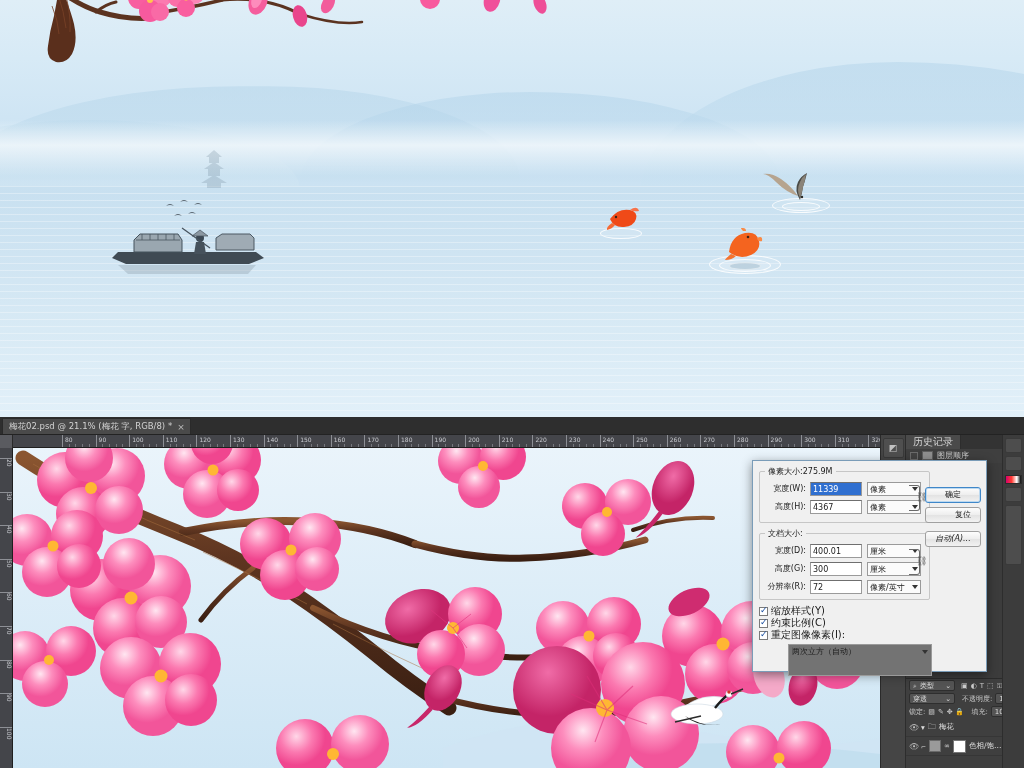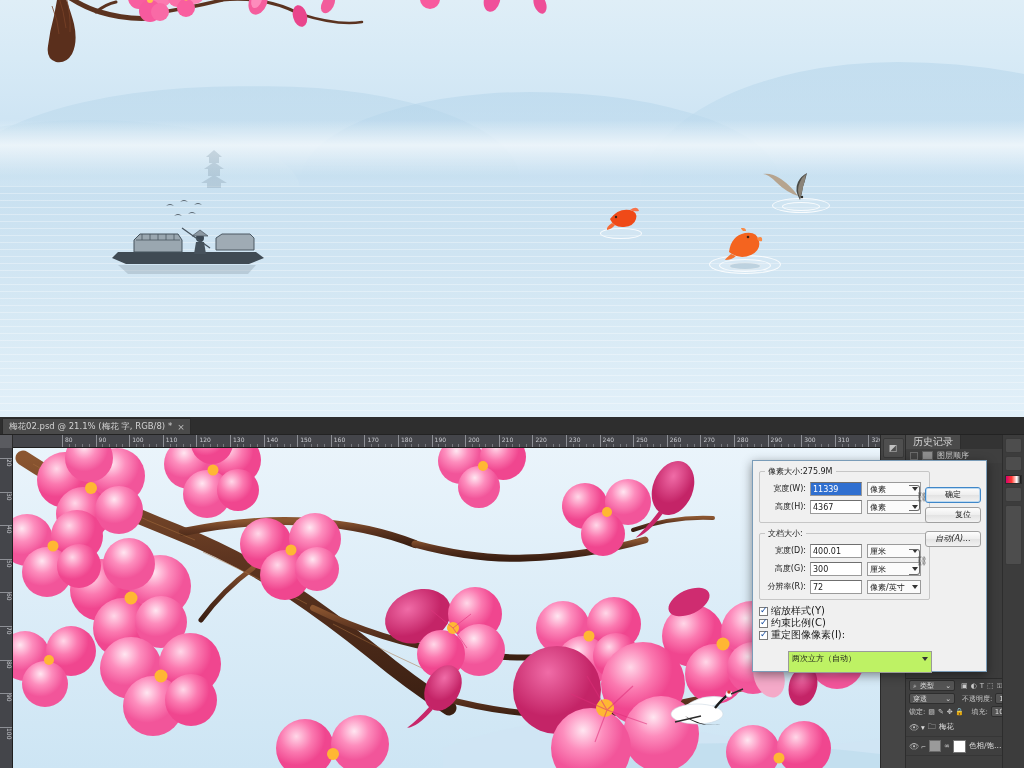--- a/index.html
+++ b/index.html
@@ -263,22 +263,22 @@
   .chkrow { display: flex; align-items: center; gap: 3px; height: 12px; font-size: 10px; }
   .chkbox {
     width: 9px; height: 9px; background: #fff; border: 1px solid #7a7a7a;
     position: relative;
   }
   .chkbox.on::after {
     content: "✓"; position: absolute; left: 0px; top: -3px;
     font-size: 9px; color: #1a4fa0;
   }
   #resample-select {
-    margin-left: 29px; margin-top: 10px; width: 144px; height: 22px;
-    background: #bef264; border: 1px solid #9a9a9a;
+    margin-left: 29px; margin-top: 3px; width: 144px; height: 32px;
+    background: #737373; border: 1px solid #9a9a9a;
     font-size: 8px; line-height: 14px; padding: 0 3px; position: relative;
   }
   #resample-select .caret {
     position: absolute; right: 3px; top: 5px;
     border-left: 3px solid transparent; border-right: 3px solid transparent;
     border-top: 4px solid #333;
   }
 
   .dlgbtn {
     position: absolute; width: 56px; height: 16px;

